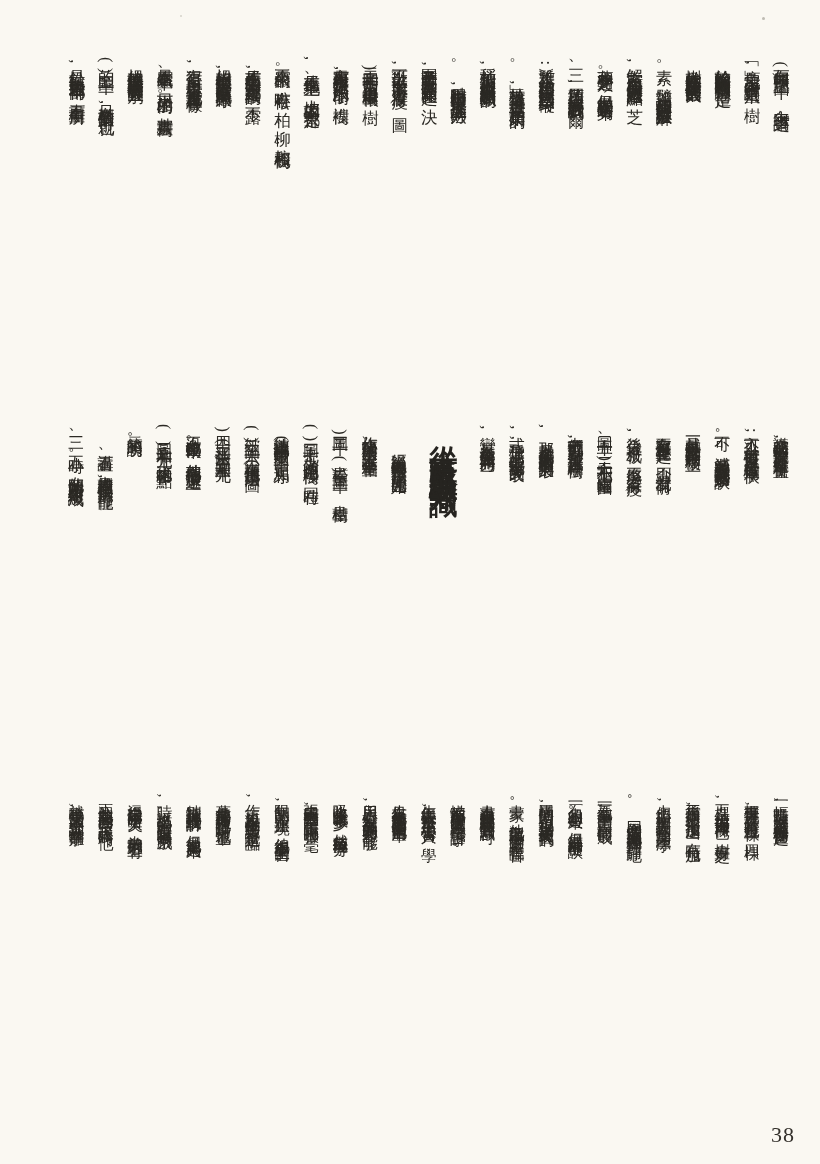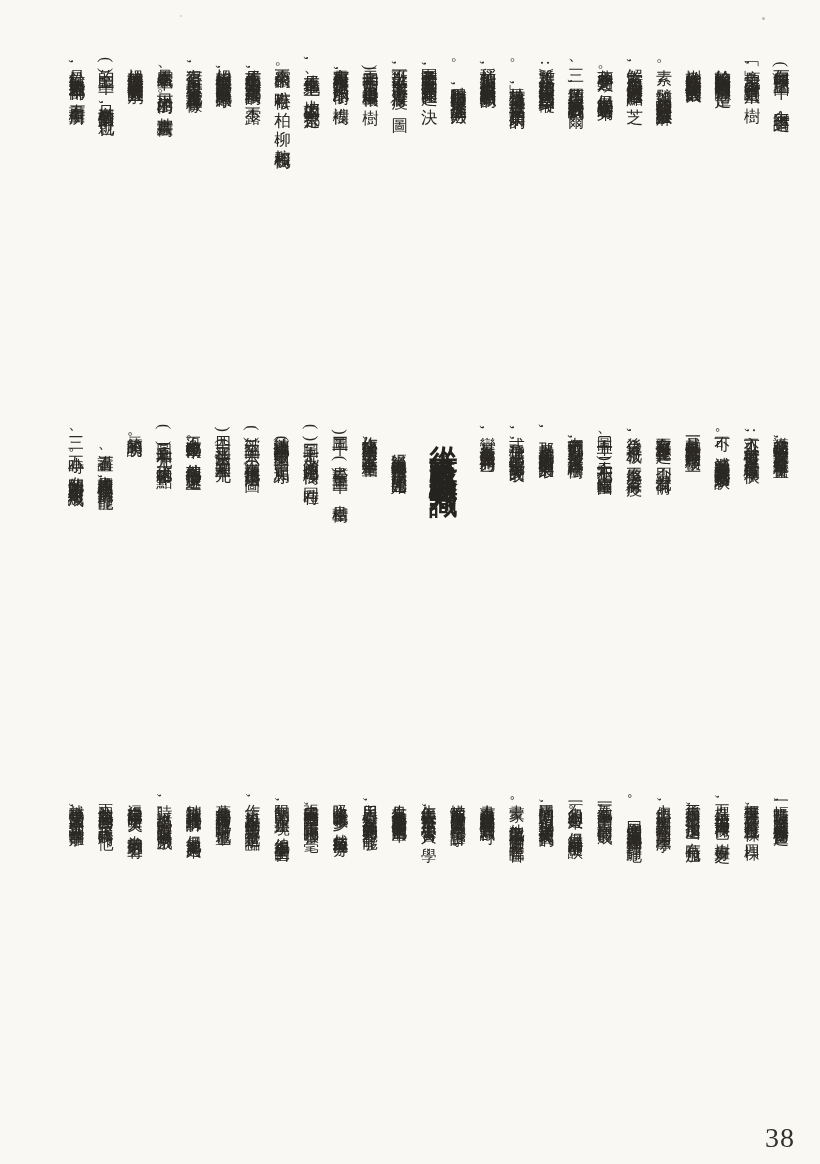--- a/index.html
+++ b/index.html
@@ -67,21 +67,21 @@
     font-weight: 600;
     letter-spacing: 4.6px;
     line-height: 59px;
     white-space: nowrap;
     color: #262420;
   }
   .page-number {
     position: absolute;
     right: 25px;
     top: 1122px;
-    font-size: 28px;
+    font-size: 22px;
     letter-spacing: 1px;
     color: #34312c;
     font-family: "Liberation Serif", "DejaVu Serif", serif;
   }
   
   .speck {
     position: absolute;
     border-radius: 50%;
     background: #8e8a80;
     opacity: 0.55;

